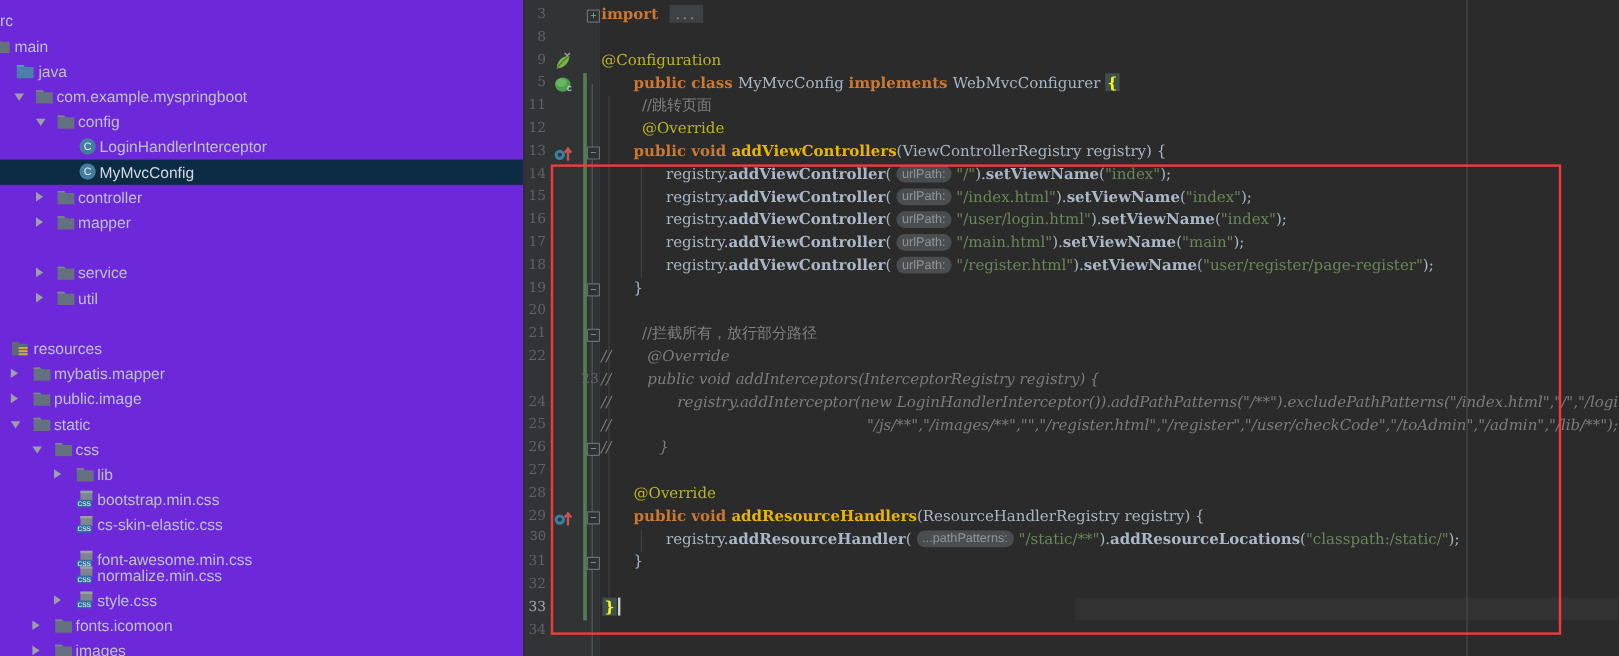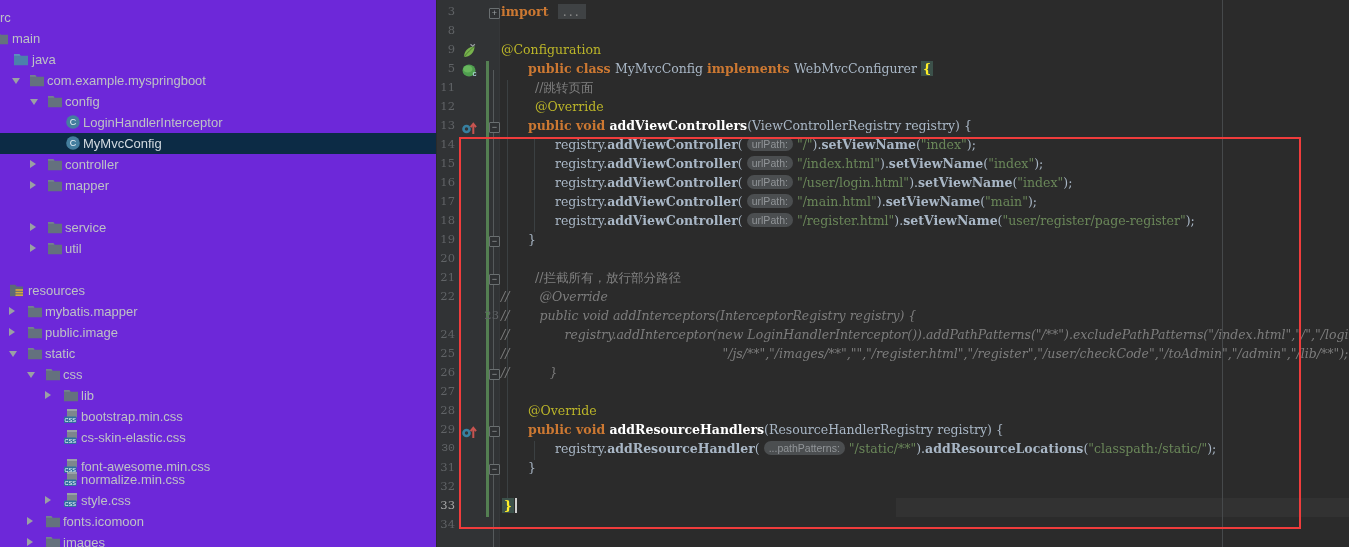--- a/index.html
+++ b/index.html
@@ -31,21 +31,21 @@
   .fold-mark{position:absolute;left:489px;width:9px;height:9px;background:#2f3133;
              border:1px solid #6a6f71;color:#9aa0a2;font:9px "Liberation Sans",sans-serif;
              line-height:8px;text-align:center;border-radius:1px;}
   .cur-line{position:absolute;left:459px;top:498px;width:890px;height:19px;background:#323232;}
   .ind-guide{position:absolute;width:1px;background:#3b4042;}
   .code-line{position:absolute;height:19px;line-height:19px;white-space:pre;
              font:12.5px "DejaVu Serif",serif;}
   .c-kw{color:#cc7832;font-weight:bold;}
   .c-pl{color:#a9b7c6;}
   .c-call{color:#a9b7c6;font-weight:bold;}
-  .c-decl{color:#ffffff;font-weight:bold;}
+  .c-decl{color:#eab308;font-weight:bold;}
   .c-ann{color:#bbb529;}
   .c-cm{color:#808080;}
   .c-cmi{color:#7d7d7d;font-style:italic;}
   .c-str{color:#6a8759;}
   .c-bh{color:#ffef28;background:#3c514a;font-weight:bold;padding:0 2px;}
   .c-sp{display:inline-block;}
   .hint{background:#4b4e50;color:#919598;border-radius:8px;
         font:10.5px "Liberation Sans",sans-serif;font-style:normal;
         padding:1px 5px;margin:0 4px;position:relative;top:-1px;}
   .foldbox{background:#3f4244;color:#8c8c8c;padding:0 5px;margin-left:5px;letter-spacing:2px;}

